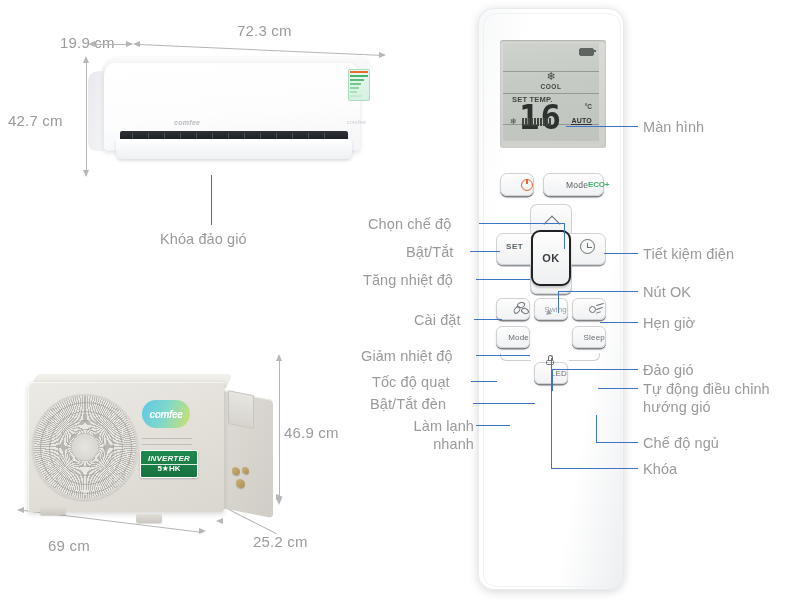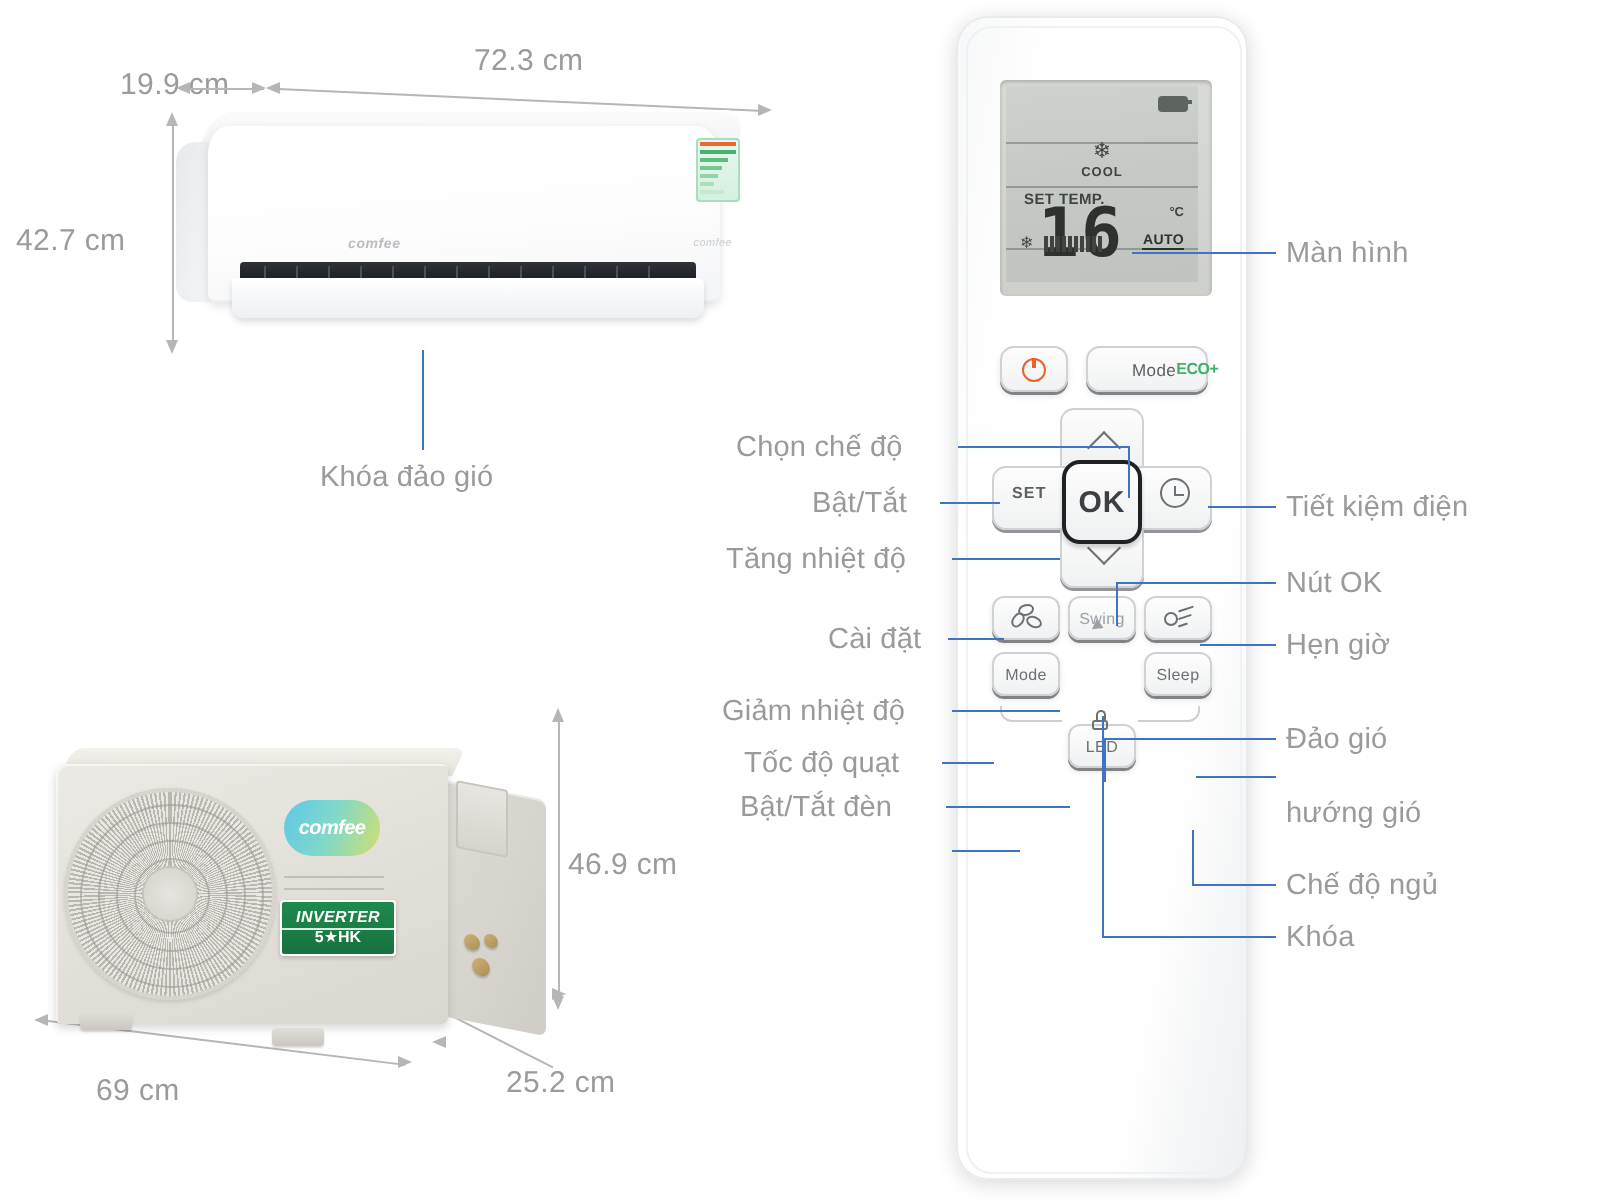--- a/index.html
+++ b/index.html
@@ -252,21 +252,21 @@
     border-bottom:1px solid #2d322e;letter-spacing:.2px;
   }
 
   
   .btn{
     position:absolute;
     background:linear-gradient(180deg,#fdfdfd,#f1f2f3);
     border:1px solid #cfd2d5;
     border-radius:6px;
     box-shadow:0 1.5px 0 rgba(40,44,50,.55), 0 2px 3px rgba(0,0,0,.10);
-    display:flex;align-items:center;justify-content:center;
+    display:flex;align-items:center;justify-content:flex-end;
     font-size:8px;color:#5c6166;letter-spacing:.2px;
     box-sizing:border-box;
   }
   .btn.power{left:22px;top:165px;width:34px;height:23px;border-radius:7px;}
   .pw-icon{
     position:relative;width:12px;height:12px;border:1.6px solid #e8622a;border-radius:50%;
     box-sizing:border-box;
   }
   .pw-icon::before{
     content:"";position:absolute;left:50%;top:-3px;width:1.6px;height:7px;
@@ -312,25 +312,25 @@
   }
   .dpad .clock::before{
     content:"";position:absolute;left:50%;top:2.5px;width:1.2px;height:5.5px;
     background:#6b7075;margin-left:-.6px;
   }
   .dpad .clock::after{
     content:"";position:absolute;left:50%;top:6.5px;width:4px;height:1.2px;
     background:#6b7075;
   }
   .dpad .okbtn{
-    position:absolute;left:35px;top:26px;width:40px;height:42px;border-radius:9px;
+    position:absolute;left:35px;top:26px;width:40px;height:56px;border-radius:9px;
     background:linear-gradient(180deg,#fdfdfd,#eff0f1);
     border:2px solid #1e2225;
     display:flex;align-items:center;justify-content:center;
-    font-size:15px;color:#3b4044;font-weight:bold;letter-spacing:.5px;
+    font-size:11px;color:#3b4044;font-weight:bold;letter-spacing:.5px;
     box-sizing:border-box;
     box-shadow:0 2px 2px rgba(0,0,0,.18);
   }
 
   .btn.r3{width:34px;height:22px;top:290px;}
   .btn.r3a{left:18px;}
   .btn.r3b{left:56px;}
   .btn.r3c{left:94px;}
   .btn.r4{width:34px;height:22px;top:318px;}
   .btn.r4a{left:18px;}
@@ -596,41 +596,42 @@
 
   <div class="callout left" style="left:361px;top:347px;">Giảm nhiệt độ</div>
   <div class="leader h" style="left:476px;top:355px;width:54px;"></div>
 
   <div class="callout left" style="left:372px;top:373px;">Tốc độ quạt</div>
   <div class="leader h" style="left:471px;top:381px;width:26px;"></div>
 
   <div class="callout left" style="left:370px;top:395px;">Bật/Tắt đèn</div>
   <div class="leader h" style="left:473px;top:403px;width:62px;"></div>
 
+  <div class="callout left" style="left:388px;top:417px;text-align:right;width:86px;"><span>Làm lạnh</span><br><span>nhanh</span></div>
   <div class="leader h" style="left:476px;top:425px;width:34px;"></div>
 
   <div class="leader h" style="left:566px;top:126px;width:72px;"></div>
   <div class="callout right" style="left:643px;top:118px;">Màn hình</div>
 
   <div class="leader h" style="left:604px;top:253px;width:34px;"></div>
   <div class="callout right" style="left:643px;top:245px;">Tiết kiệm điện</div>
 
   <div class="leader h" style="left:558px;top:291px;width:80px;"></div>
   <div class="leader v" style="left:558px;top:291px;height:22px;"></div>
   <div class="callout right" style="left:643px;top:283px;">Nút OK</div>
 
   <div class="leader h" style="left:600px;top:322px;width:38px;"></div>
   <div class="callout right" style="left:643px;top:314px;">Hẹn giờ</div>
 
   <div class="leader h" style="left:552px;top:369px;width:86px;"></div>
   <div class="leader v" style="left:552px;top:369px;height:22px;"></div>
   <div class="callout right" style="left:643px;top:361px;">Đảo gió</div>
 
   <div class="leader h" style="left:598px;top:388px;width:40px;"></div>
-  <div class="callout right" style="left:643px;top:380px;"><br><span>hướng gió</span></div>
+  <div class="callout right" style="left:643px;top:380px;"><span>Tự động điều chỉnh</span><br><span>hướng gió</span></div>
 
   <div class="leader h" style="left:596px;top:442px;width:42px;"></div>
   <div class="leader v" style="left:596px;top:415px;height:28px;"></div>
   <div class="callout right" style="left:643px;top:434px;">Chế độ ngủ</div>
 
   <div class="leader h" style="left:551px;top:468px;width:87px;"></div>
   <div class="leader v" style="left:551px;top:358px;height:111px;"></div>
   <div class="callout right" style="left:643px;top:460px;">Khóa</div>
 
 </div>

